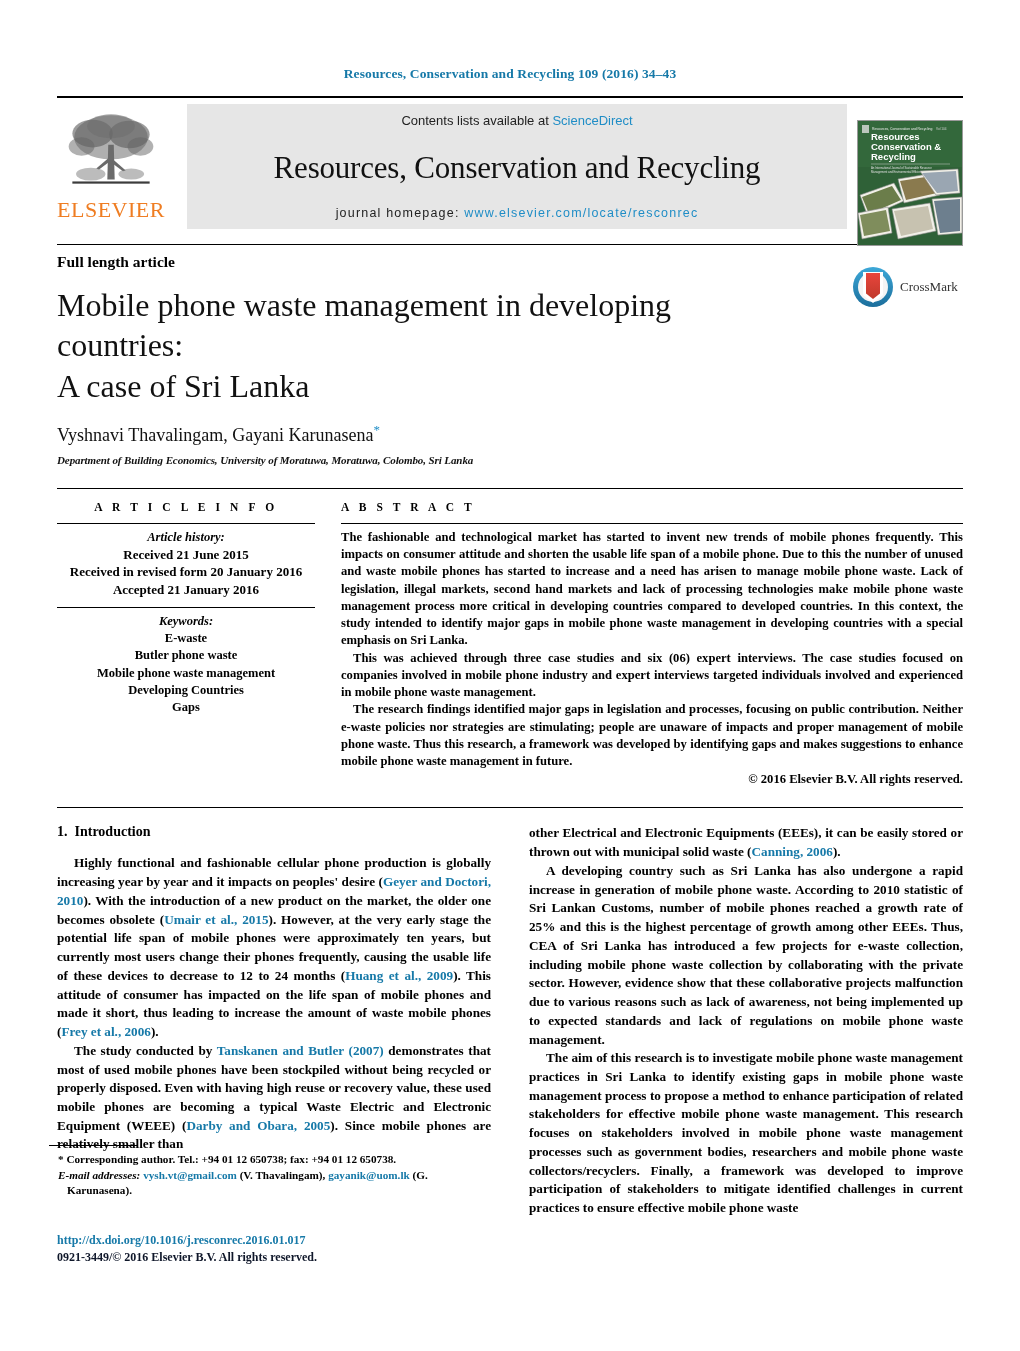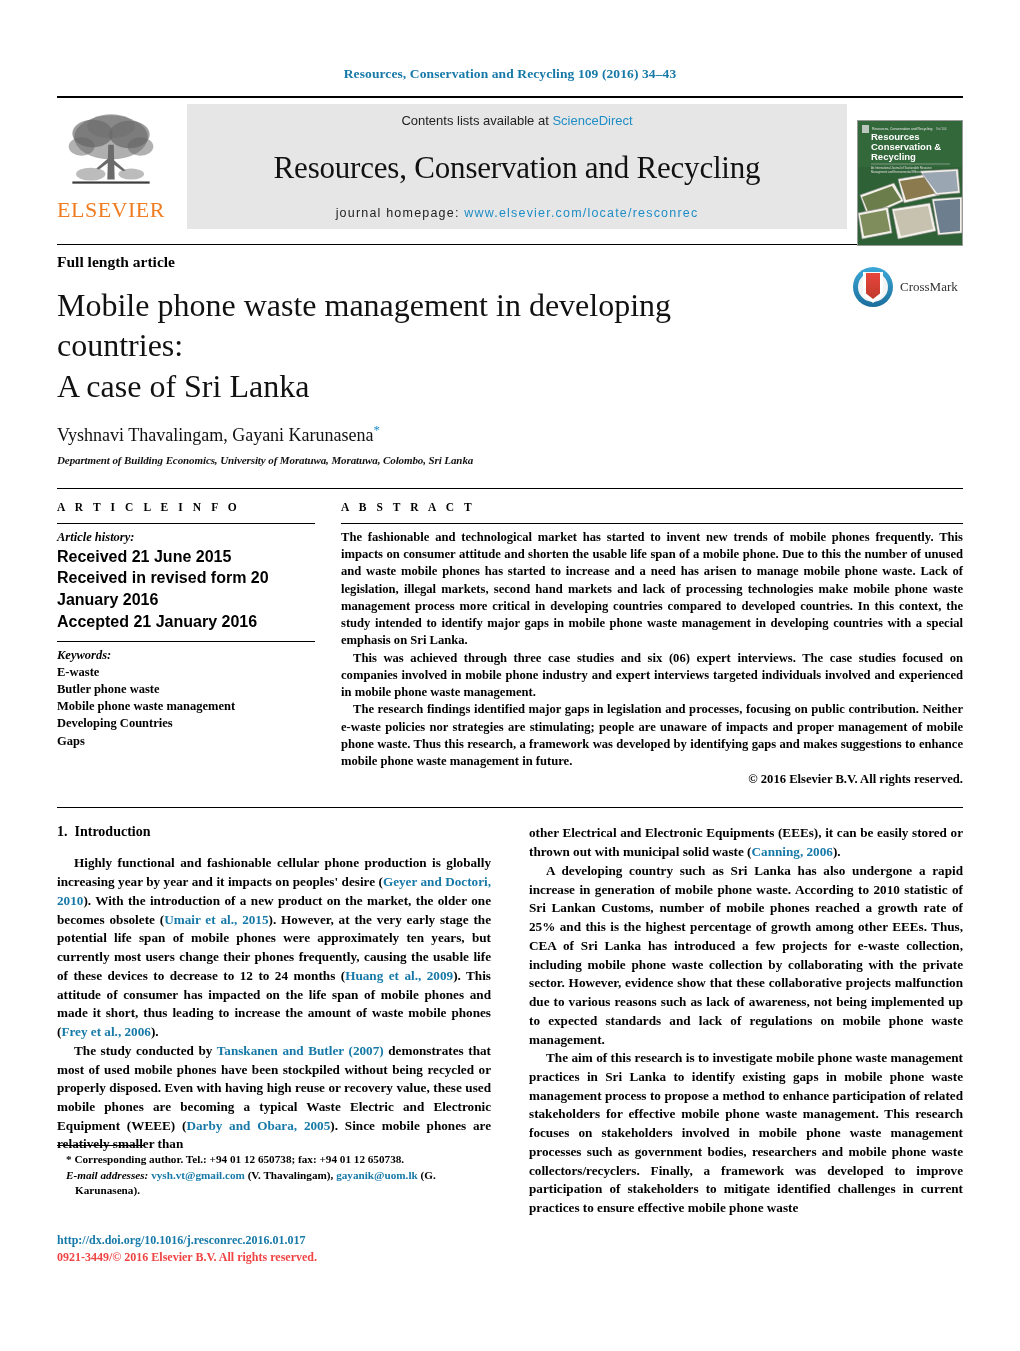--- a/index.html
+++ b/index.html
@@ -157,42 +157,42 @@
   
   .info-rule {
     margin: 22px 57px 0 57px;
     border-top: 1.6px solid #000;
   }
   .info-wrap {
     margin: 12px 57px 0 57px;
     display: flex;
     gap: 26px;
   }
-  .col-info { flex: 0 0 258px; }
+  .col-info { flex: 0 0 258px; text-align: center; }
   .col-abstract { flex: 1 1 auto; }
   .sec-head {
     font-family: "Liberation Serif", serif;
     font-weight: bold;
     font-size: 11.5px;
     letter-spacing: 3.6px;
     margin-bottom: 10px;
   }
   .hr-thin { border-top: 1.3px solid #000; margin-bottom: 5px; }
   .hr-thin2 { border-top: 1.3px solid #000; margin: 9px 0 5px 0; }
   .meta-label {
     font-family: "Liberation Serif", serif;
     font-style: italic;
     font-weight: bold;
     font-size: 12.5px;
     line-height: 1.35;
   }
   .meta-line {
-    font-family: Liberation Sans, sans-serif;
-    font-weight: bold;
-    font-size: 16px;
+    font-family: Liberation Serif, serif;
+    font-weight: bold;
+    font-size: 13px;
     line-height: 1.35;
   }
   .kw-line {
     font-family: "Liberation Serif", serif;
     font-weight: bold;
     font-size: 12.5px;
     line-height: 1.37;
   }
   .abstract-p {
     font-family: "Liberation Serif", serif;
@@ -242,21 +242,21 @@
   }
   .para + .para { margin-top: 0; }
   a.ref, .ref {
     color: #1679a8;
     text-decoration: none;
   }
 
   
   .footnote-area {
     position: absolute;
-    left: 57px;
+    left: 49px;
     top: 1145px;
     width: 418px;
   }
   .fn-rule {
     border-top: 1.6px solid #000;
     width: 88px;
     margin-bottom: 6px;
   }
   .fn {
     font-family: "Liberation Serif", serif;
@@ -277,21 +277,21 @@
     font-family: "Liberation Serif", serif;
     font-weight: bold;
     font-size: 12px;
     color: #1679a8;
     line-height: 1.4;
   }
   .issn {
     font-family: "Liberation Serif", serif;
     font-weight: bold;
     font-size: 12px;
-    color: #ef4444;
+    color: #0f172a;
     line-height: 1.4;
   }
 </style>
 </head>
 <body>
 
 <div class="page">
 
   <div class="running-head">Resources, Conservation and Recycling 109 (2016) 34–43</div>
 

